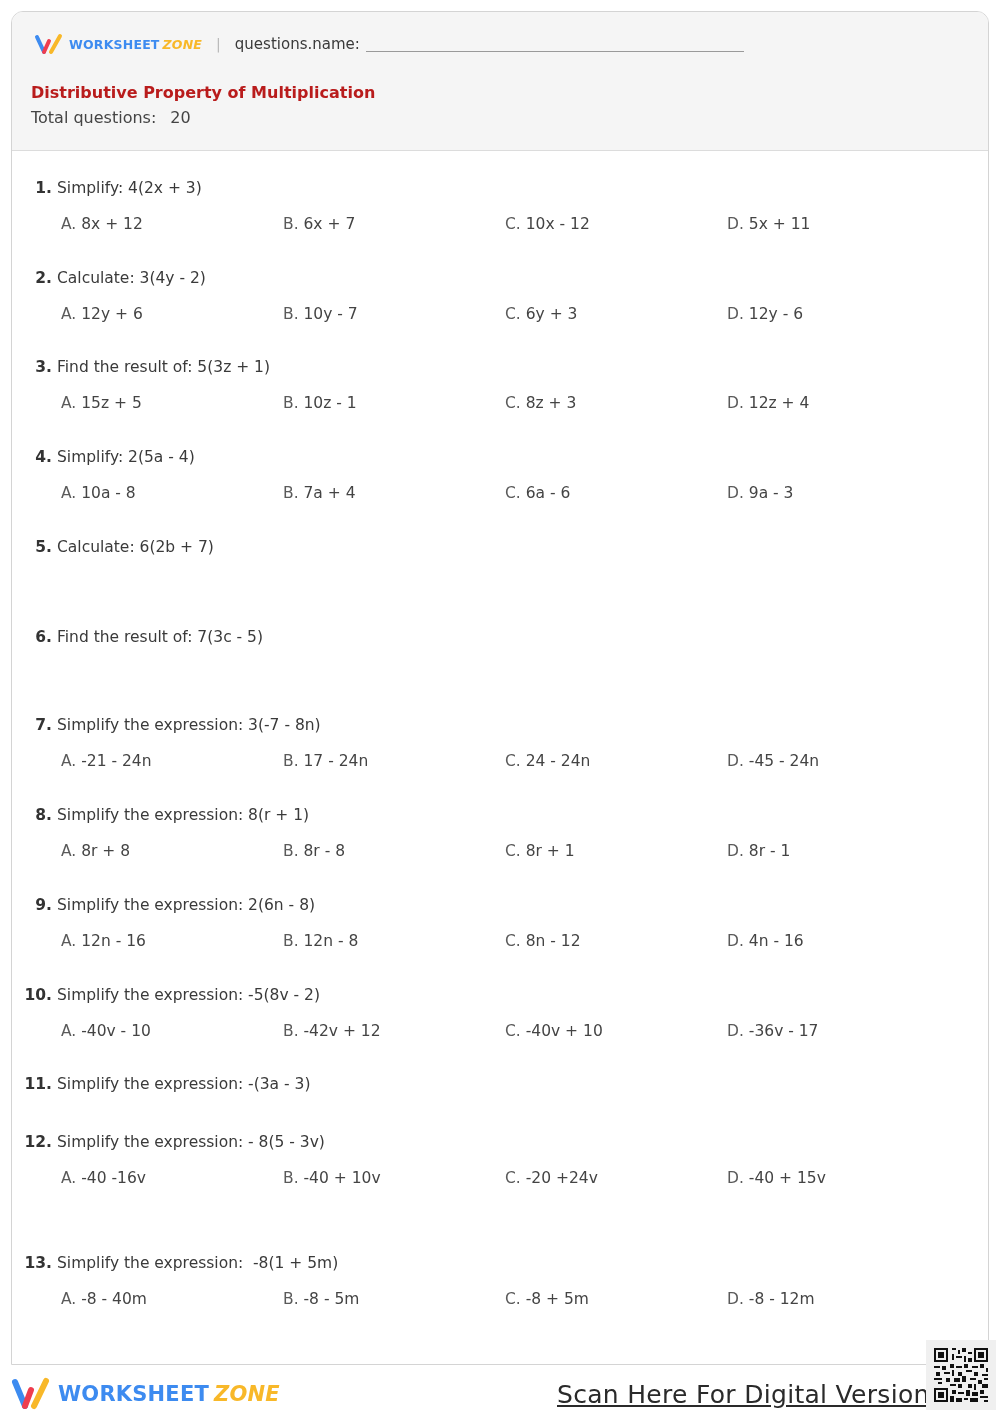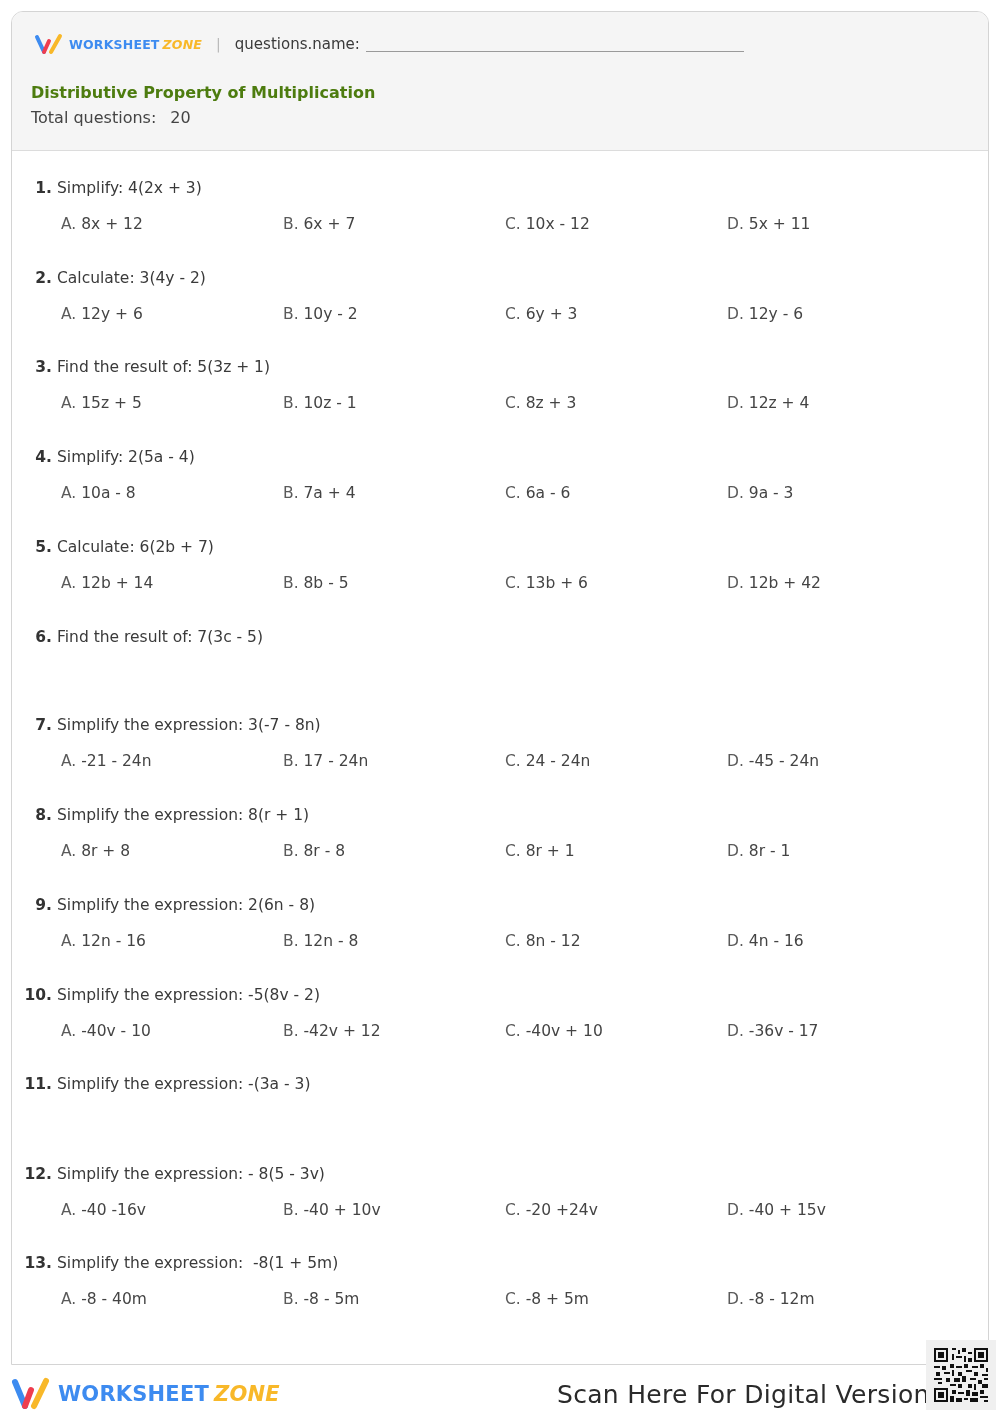--- a/index.html
+++ b/index.html
@@ -39,21 +39,21 @@
     .brand-zone { color: #f8b829; margin-left: 3px; font-style: italic; }
     .brand-sep { color: #b8b8b8; margin: 0 14px 0 14px; font-size: 14px; }
     .field-label { font-size: 15px; color: #3a3a3a; }
     .field-line {
       display: inline-block; height: 1px; background: #9a9a9a;
       margin-left: 6px; position: relative; top: 7px;
     }
     .grade-group { position: absolute; left: 737px; top: 20px; display: flex; align-items: center; height: 24px; }
     .title {
       position: absolute; left: 19px; top: 71px;
-      font-size: 16px; font-weight: bold; color: #4d7c0f;
+      font-size: 16px; font-weight: bold; color: #b91c1c;
     }
     .total {
       position: absolute; left: 19px; top: 96px;
       font-size: 16px; color: #444;
     }
     .total .count { margin-left: 14px; }
 
     .questions { position: absolute; left: 0; top: 150px; width: 100%; }
     .q {
       position: absolute; left: 0; width: 100%; height: 90px;
@@ -77,21 +77,21 @@
 
     .footer-logo {
       position: absolute; left: 10px; top: 1377px;
       display: flex; align-items: center;
     }
     .footer-logo .logo-mark { width: 42px; height: 34px; margin-right: 6px; }
     .footer-logo .brand-text { font-size: 21px; }
     .footer-logo .brand-zone { margin-left: 5px; }
     .scan-text {
       position: absolute; left: 557px; top: 1380px;
-      font-size: 25px; color: #2a2a2a; letter-spacing: 0.3px;
+      font-size: 25px; color: #2a2a2a; letter-spacing: 0.3px; text-decoration: underline;
     }
     .qr {
       position: absolute; left: 926px; top: 1340px;
       width: 70px; height: 70px; background: #f0f0f0;
       display: flex; align-items: center; justify-content: center;
     }
   </style>
 </head>
 <body>
 
@@ -131,21 +131,21 @@
       </div>
     </div>
 
     <div class="q" style="top:104px">
       <div class="q-stem">
           <span class="q-num">2.</span>
           <span>Calculate: 3(4y - 2)</span>
         </div>
       <div class="q-opts">
         <div class="opt" style="left:49px"><span class="opt-letter">A.</span> <span>12y + 6</span></div>
-        <div class="opt" style="left:271px"><span class="opt-letter">B.</span> <span>10y - 2</span></div>
+        <div class="opt" style="left:271px"><span class="opt-letter">B.</span> <span>10y - 7</span></div>
         <div class="opt" style="left:493px"><span class="opt-letter">C.</span> <span>6y + 3</span></div>
         <div class="opt" style="left:715px"><span class="opt-letter">D.</span> <span>12y - 6</span></div>
       </div>
     </div>
 
     <div class="q" style="top:193px">
       <div class="q-stem">
           <span class="q-num">3.</span>
           <span>Find the result of: 5(3z + 1)</span>
         </div>
@@ -168,26 +168,20 @@
         <div class="opt" style="left:493px"><span class="opt-letter">C.</span> <span>6a - 6</span></div>
         <div class="opt" style="left:715px"><span class="opt-letter">D.</span> <span>9a - 3</span></div>
       </div>
     </div>
 
     <div class="q" style="top:373px">
       <div class="q-stem">
           <span class="q-num">5.</span>
           <span>Calculate: 6(2b + 7)</span>
         </div>
-      <div class="q-opts">
-        <div class="opt" style="left:49px"><span class="opt-letter">A.</span> <span>12b + 14</span></div>
-        <div class="opt" style="left:271px"><span class="opt-letter">B.</span> <span>8b - 5</span></div>
-        <div class="opt" style="left:493px"><span class="opt-letter">C.</span> <span>13b + 6</span></div>
-        <div class="opt" style="left:715px"><span class="opt-letter">D.</span> <span>12b + 42</span></div>
-      </div>
     </div>
 
     <div class="q" style="top:463px">
       <div class="q-stem">
           <span class="q-num">6.</span>
           <span>Find the result of: 7(3c - 5)</span>
         </div>
     </div>
 
     <div class="q" style="top:551px">
@@ -242,21 +236,21 @@
       </div>
     </div>
 
     <div class="q" style="top:910px">
       <div class="q-stem">
           <span class="q-num">11.</span>
           <span>Simplify the expression: -(3a - 3)</span>
         </div>
     </div>
 
-    <div class="q" style="top:1000px">
+    <div class="q" style="top:968px">
       <div class="q-stem">
           <span class="q-num">12.</span>
           <span>Simplify the expression: - 8(5 - 3v)</span>
         </div>
       <div class="q-opts">
         <div class="opt" style="left:49px"><span class="opt-letter">A.</span> <span>-40 -16v</span></div>
         <div class="opt" style="left:271px"><span class="opt-letter">B.</span> <span>-40 + 10v</span></div>
         <div class="opt" style="left:493px"><span class="opt-letter">C.</span> <span>-20 +24v</span></div>
         <div class="opt" style="left:715px"><span class="opt-letter">D.</span> <span>-40 + 15v</span></div>
       </div>

